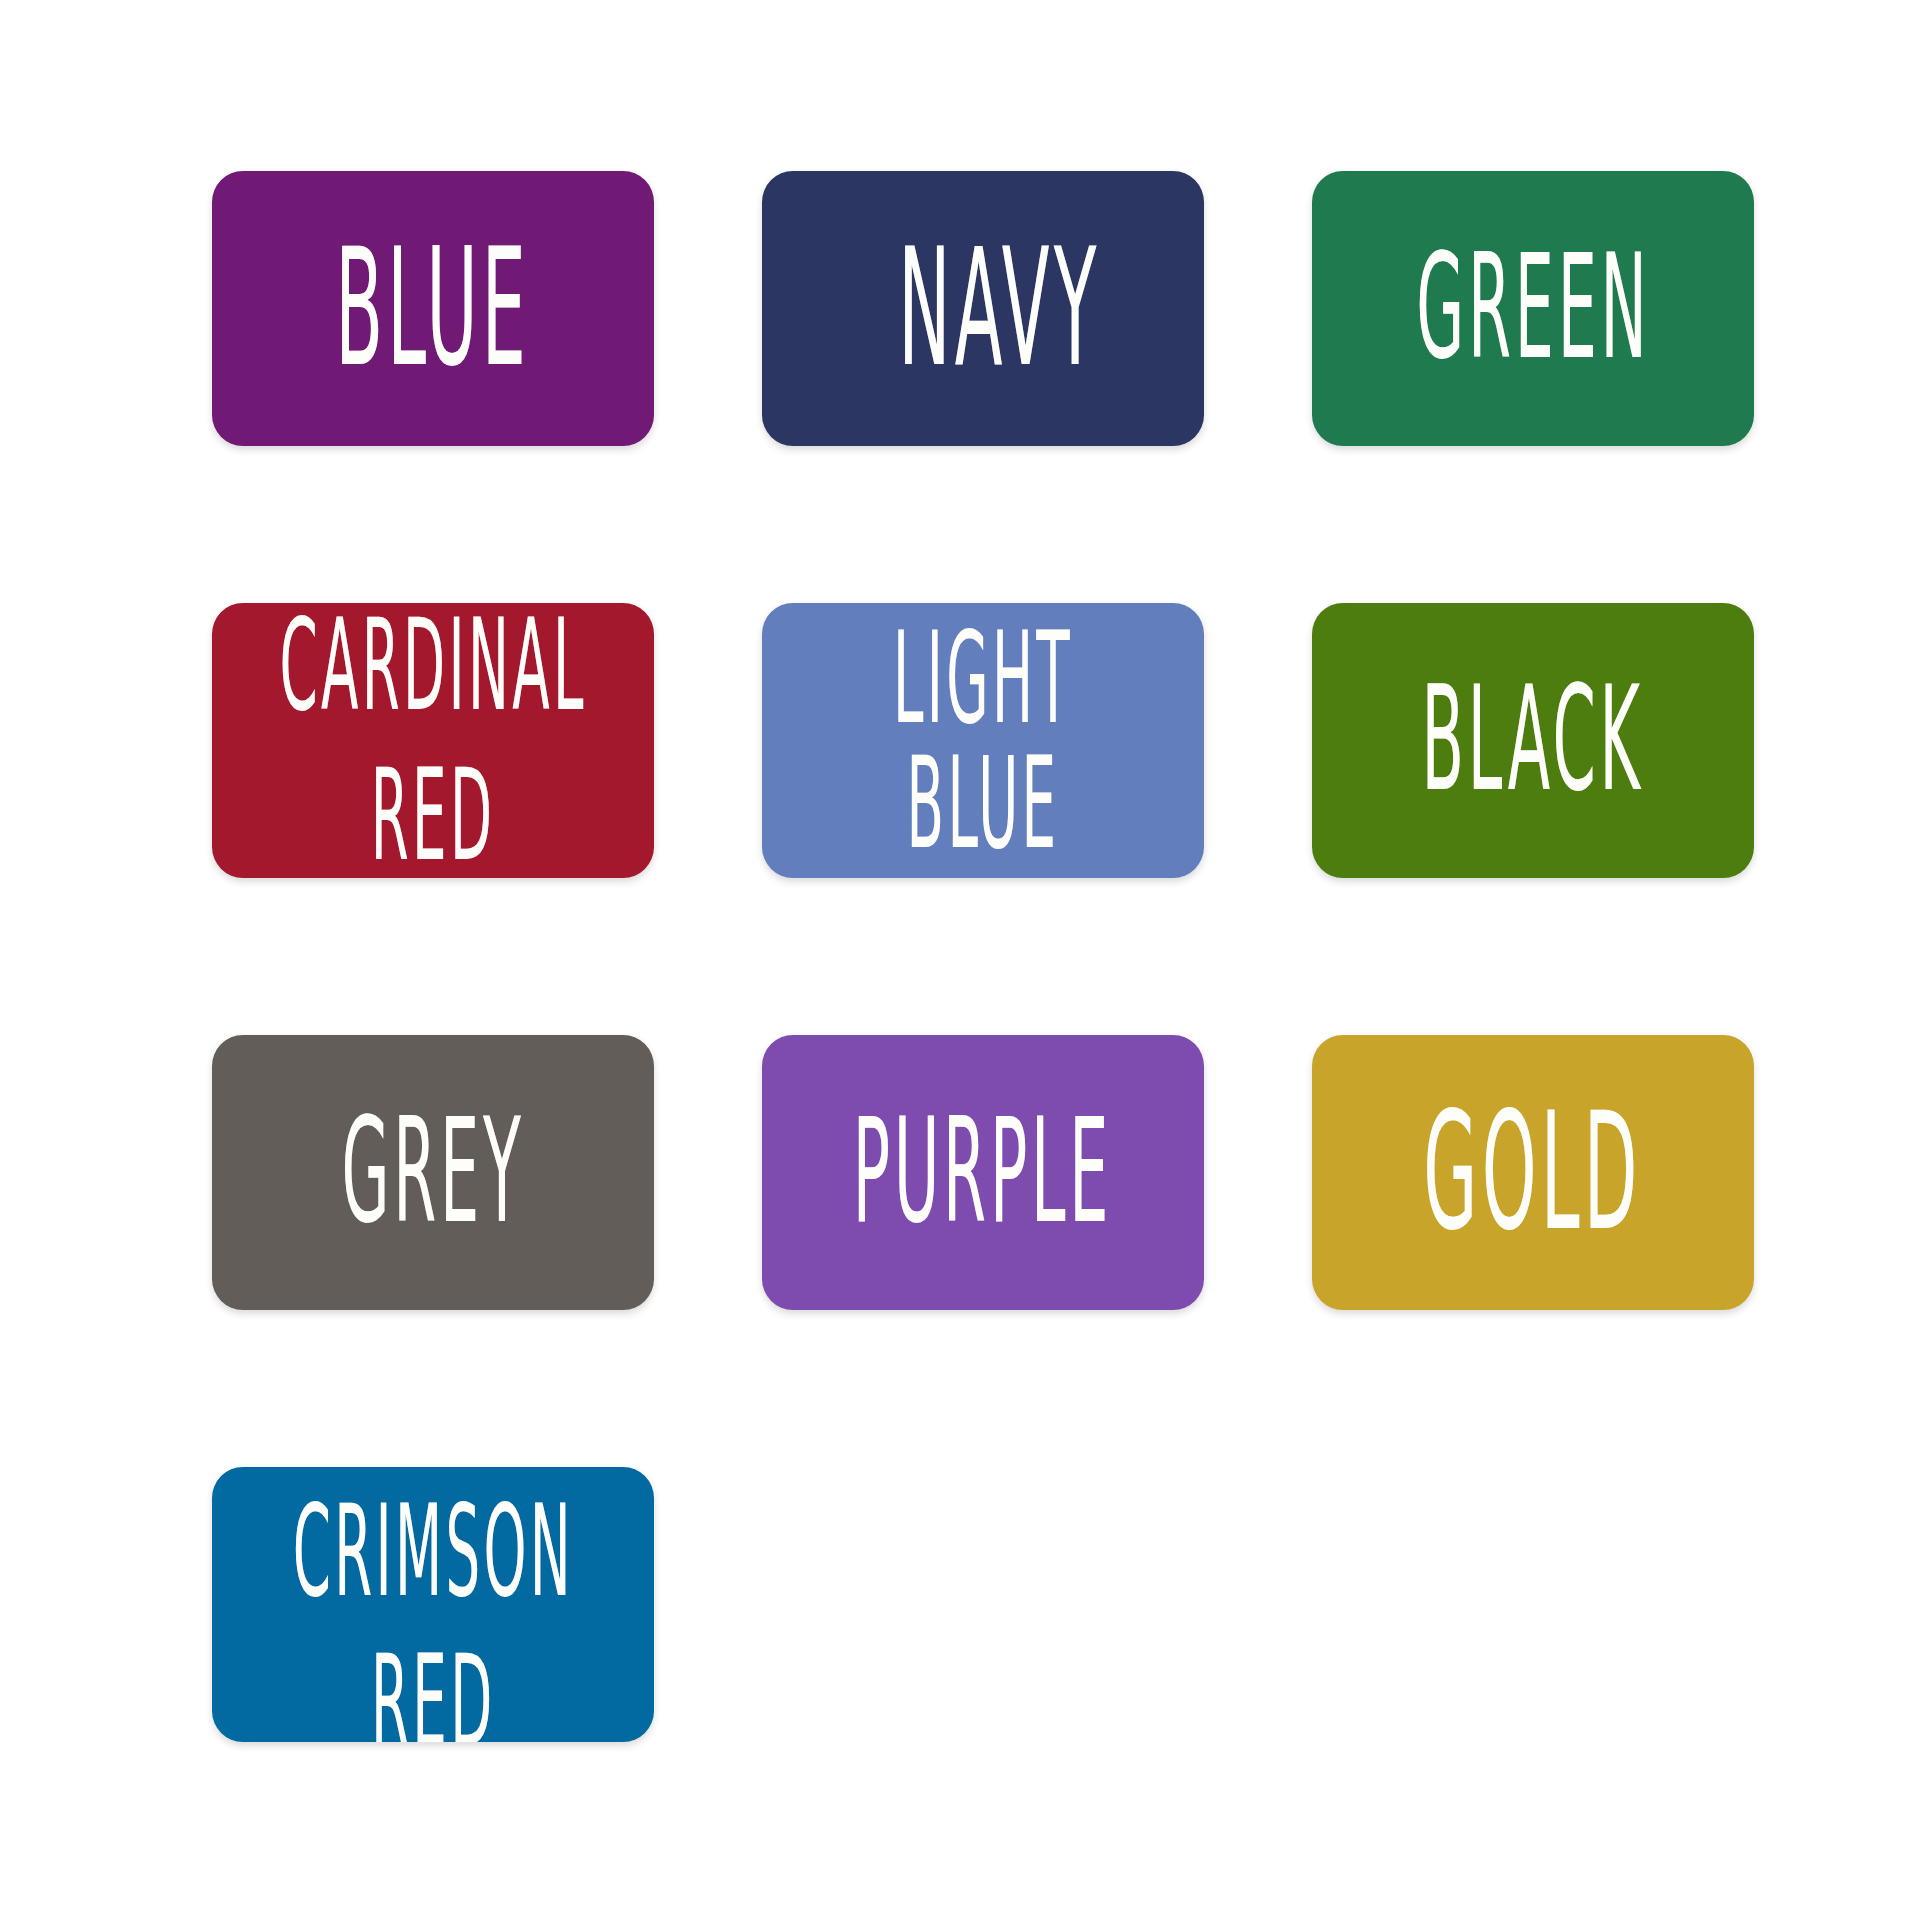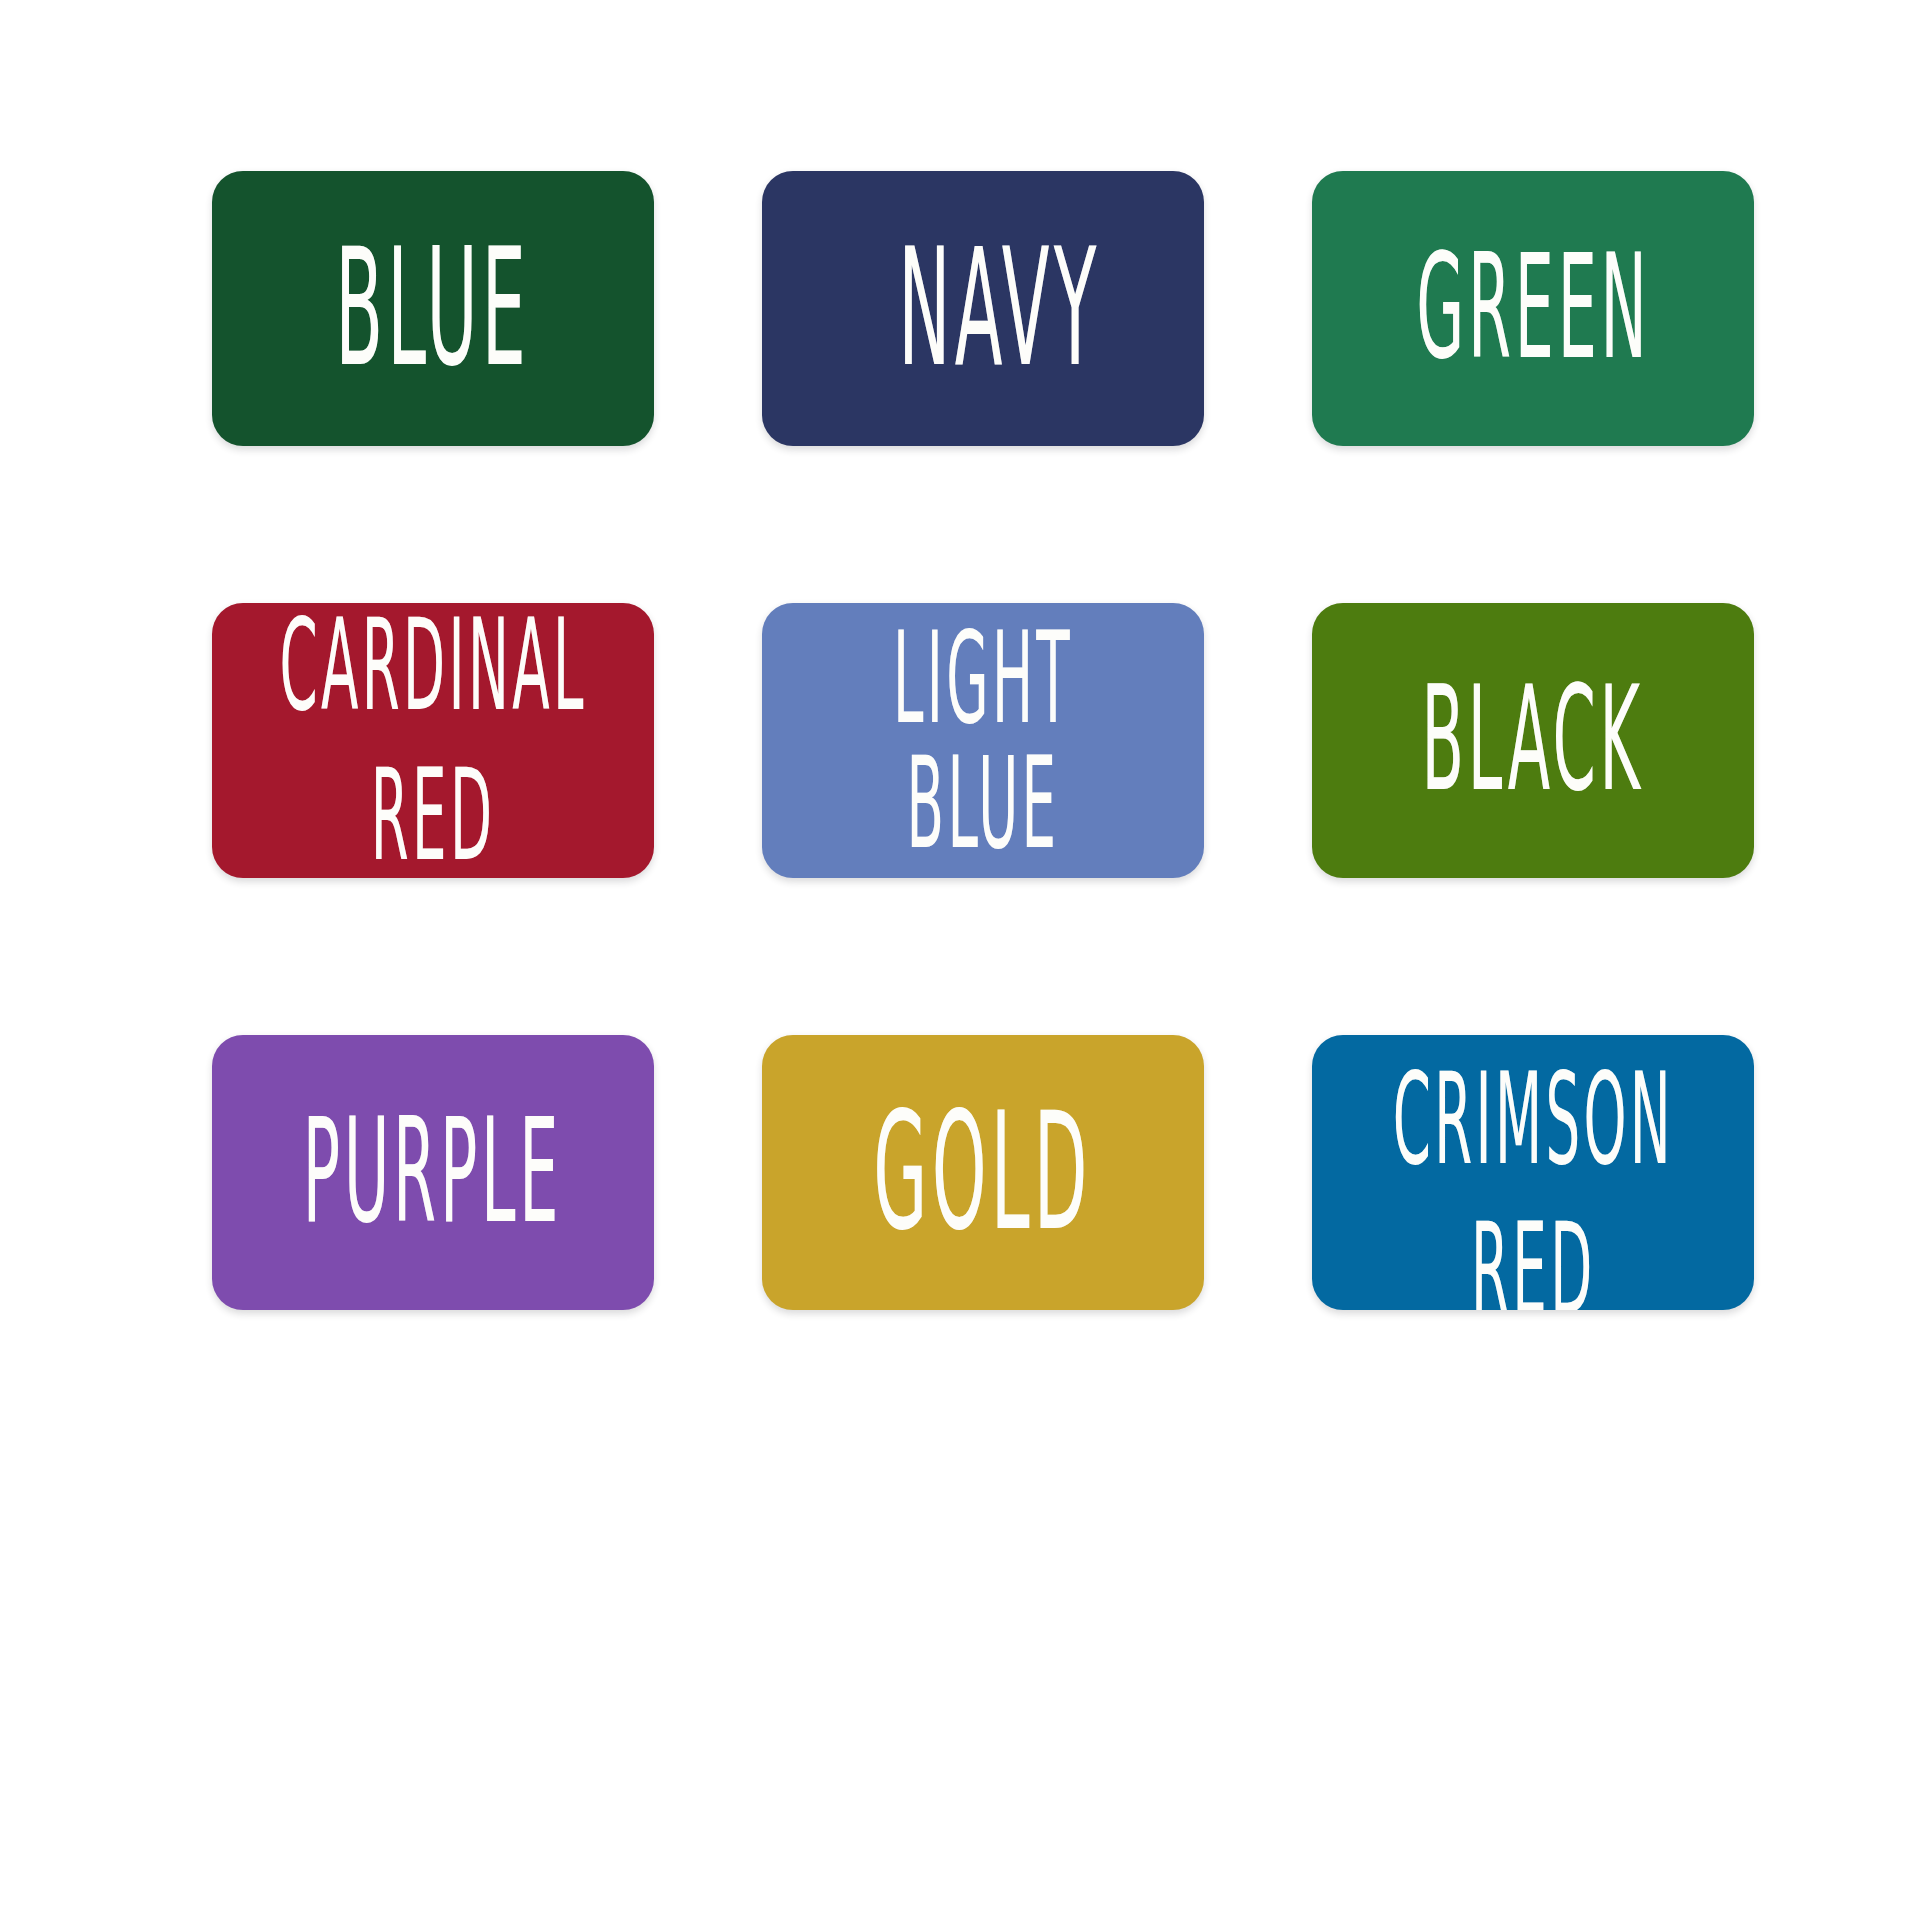--- a/index.html
+++ b/index.html
@@ -68,39 +68,42 @@
   .size-lg .swatch-label { font-size: 111px; }
   .size-md .swatch-label { font-size: 98px; }
 
   .two-line .swatch-label { line-height: 1.18; }
 </style>
 </head>
 <body style="background: rgb(255, 255, 255);">
 
 <div class="palette-board" style="background: rgb(255, 255, 255);">
   <div class="swatch-grid">
-      <div class="swatch size-xl" style="background: #14532d;">
+      <div class="swatch size-xl" style="background: #701a75;">
         <span class="swatch-label" style="color: rgb(253, 253, 250);">BLUE</span>
       </div>
       <div class="swatch size-xl" style="background: rgb(43, 54, 99); padding-left: 32px;">
         <span class="swatch-label" style="color: rgb(253, 253, 250);">NAVY</span>
       </div>
       <div class="swatch size-lg" style="background: rgb(31, 122, 80);">
         <span class="swatch-label" style="color: rgb(253, 253, 250);">GREEN</span>
       </div>
       <div class="swatch size-md two-line" style="background: rgb(164, 24, 45);">
         <span class="swatch-label" style="color: rgb(253, 253, 250);">CARDINAL
 RED</span>
       </div>
       <div class="swatch size-md" style="background: rgb(99, 126, 188); border-radius: 31px;">
         <span class="swatch-label" style="color: rgb(253, 253, 250);">LIGHT BLUE</span>
       </div>
       <div class="swatch size-lg" style="background: #4d7c0f;">
         <span class="swatch-label" style="color: rgb(253, 253, 250);">BLACK</span>
       </div>
+      <div class="swatch size-lg" style="background: rgb(98, 93, 89);">
+        <span class="swatch-label" style="color: rgb(253, 253, 250);">GREY</span>
+      </div>
       <div class="swatch size-lg" style="background: rgb(126, 76, 174);">
         <span class="swatch-label" style="color: rgb(253, 253, 250);">PURPLE</span>
       </div>
       <div class="swatch size-xl" style="background: rgb(201, 164, 43);">
         <span class="swatch-label" style="color: rgb(253, 253, 250);">GOLD</span>
       </div>
       <div class="swatch size-md two-line" style="background: #0369a1; align-items: flex-end;">
         <span class="swatch-label" style="color: rgb(253, 253, 250);">CRIMSON
 RED</span>
       </div>

